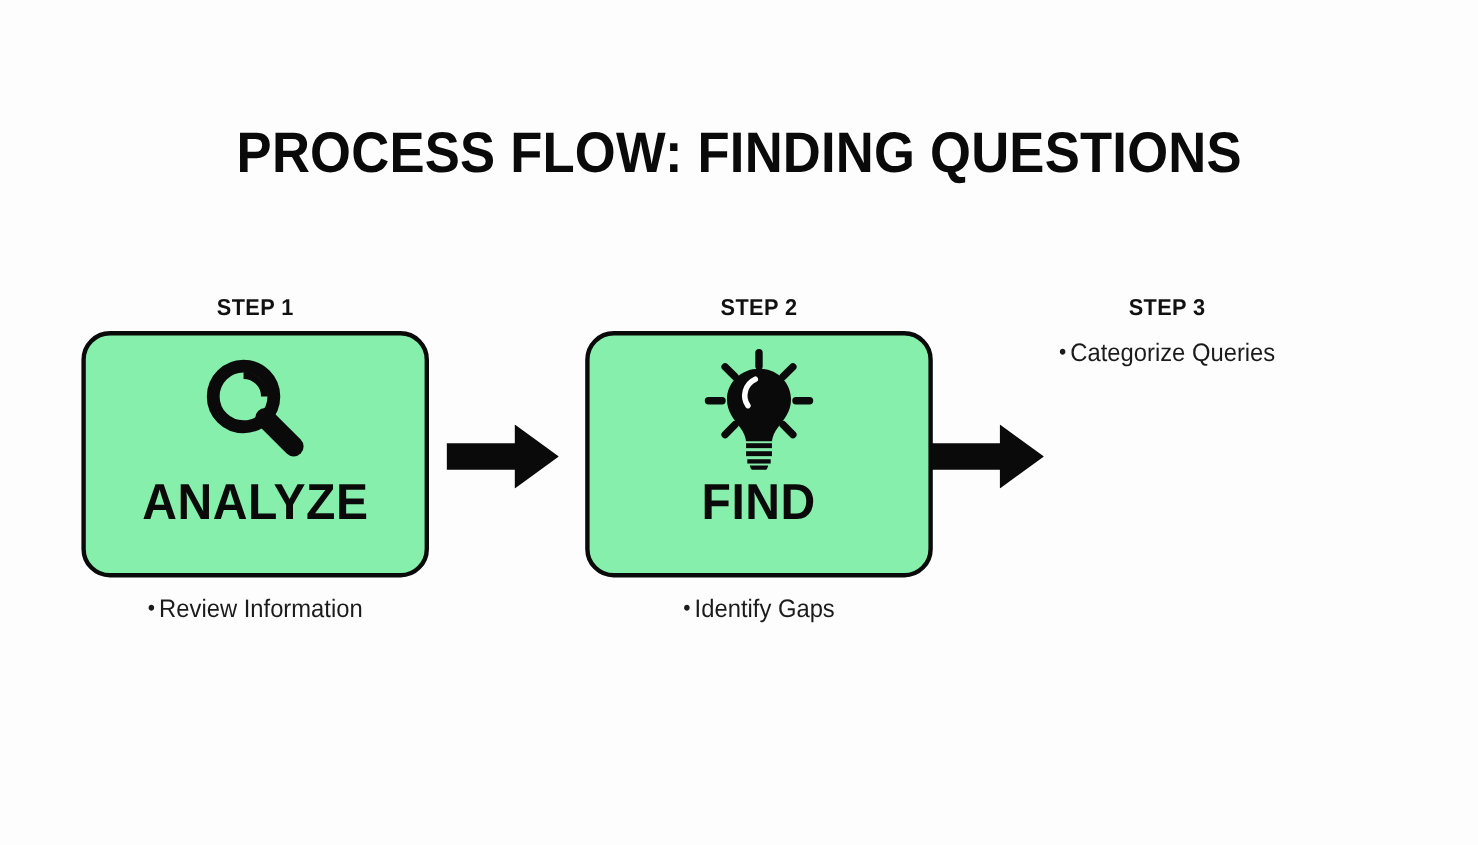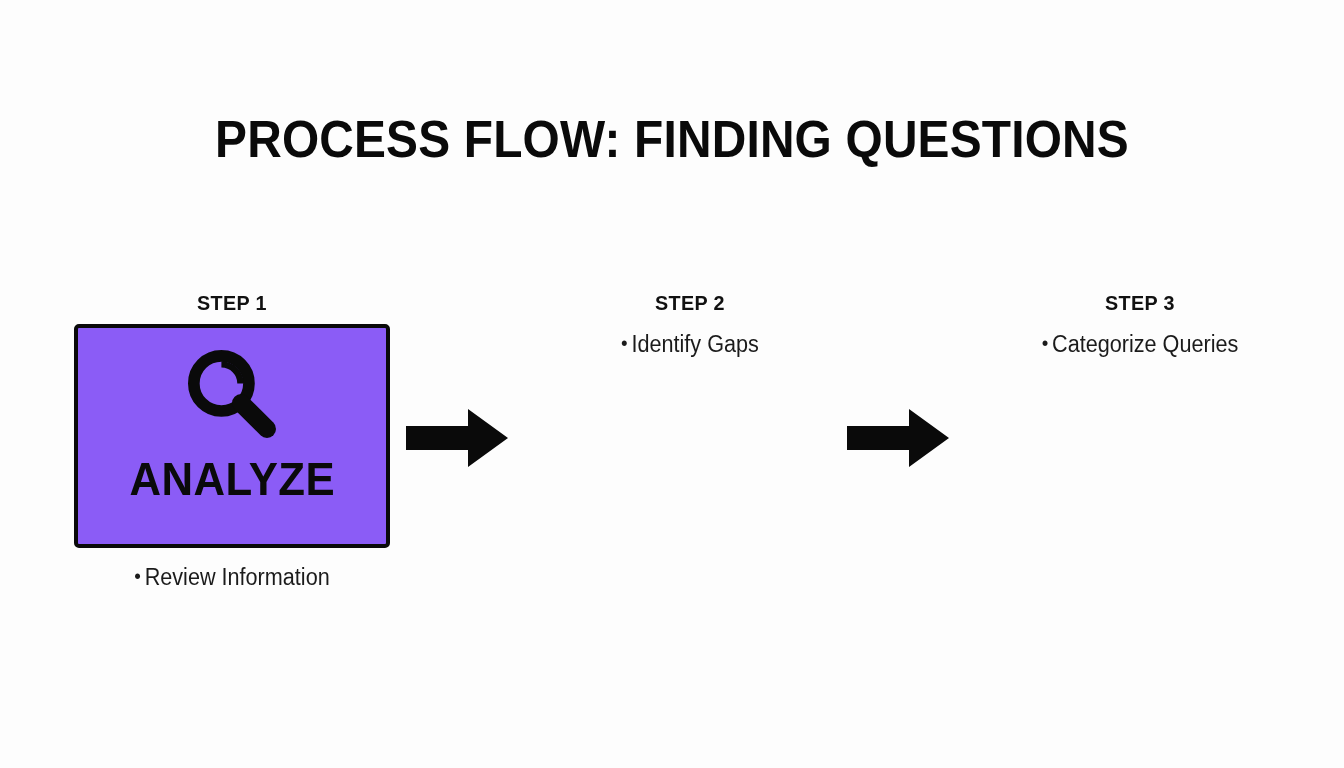--- a/index.html
+++ b/index.html
@@ -40,51 +40,50 @@
     white-space: nowrap;
   }
 
   
   .flow {
     position: absolute;
     left: 0;
     top: 268px;
     width: 1344px;
     height: 320px;
-    margin-top: 23px;
   }
 
   .step {
     position: absolute;
     top: 0;
     width: 316px;
   }
   .step-1 { left: 74px; }
   .step-2 { left: 532px; }
-  .step-3 { left: 982px; }
+  .step-3 { left: 903px; }
 
   .step-label {
     text-align: center;
     font-size: 21px;
     font-weight: 700;
     letter-spacing: 0.4px;
     line-height: 24px;
     color: #111111;
     margin-bottom: 9px;
     transform: scaleX(0.94);
   }
 
   .card {
     position: relative;
     box-sizing: border-box;
     width: 316px;
     height: 224px;
     border: 4.5px solid #0a0a0a;
-    border-radius: 5px;
-    background: #8b5cf6;
+    border-radius: 26px;
+    background: #86efac;
     display: flex;
     flex-direction: column;
     align-items: center;
     justify-content: flex-start;
     text-align: right;
   }
 
   .icon-wrap {
     height: 126px;
     display: flex;
@@ -162,20 +161,55 @@
     </div>
 
     <div class="arrow arrow-1">
       <svg width="102" height="58" viewBox="0 0 102 58" aria-hidden="true">
         <path d="M0 17 L62 17 L62 0 L102 29 L62 58 L62 41 L0 41 Z" fill="#0a0a0a"></path>
       </svg>
     </div>
 
     <div class="step step-2">
       <div class="step-label">STEP 2</div>
+      <div class="card">
+        <div class="icon-wrap">
+          <span>
+            <svg width="112" height="112" viewBox="0 0 100 100" aria-hidden="true">
+
+              <g stroke="#0a0a0a" stroke-width="6" stroke-linecap="round">
+                <line x1="50" y1="5" x2="50" y2="16"></line>
+                <line x1="22.5" y1="16.5" x2="30.5" y2="24.5"></line>
+                <line x1="77.5" y1="16.5" x2="69.5" y2="24.5"></line>
+                <line x1="9" y1="44" x2="20" y2="44"></line>
+                <line x1="91" y1="44" x2="80" y2="44"></line>
+                <line x1="22.5" y1="71.5" x2="30.5" y2="63.5"></line>
+                <line x1="77.5" y1="71.5" x2="69.5" y2="63.5"></line>
+              </g>
+
+              <path d="M50 18
+                       C64.5 18 76 29 76 43
+                       C76 53 70 59.5 65.5 65.5
+                       C62.5 69.5 61 73 60.5 77
+                       L39.5 77
+                       C39 73 37.5 69.5 34.5 65.5
+                       C30 59.5 24 53 24 43
+                       C24 29 35.5 18 50 18 Z" fill="#0a0a0a"></path>
+
+              <path d="M41 48 C36 41 38.5 30.5 47 26.5" fill="none" stroke="#fdfdfd" stroke-width="4.5" stroke-linecap="round"></path>
+
+              <rect x="39.5" y="78.5" width="21" height="4" fill="#0a0a0a"></rect>
+              <rect x="39.5" y="85" width="21" height="4" fill="#0a0a0a"></rect>
+              <rect x="40.5" y="91.5" width="19" height="3.5" fill="#0a0a0a"></rect>
+              <path d="M42.5 96.5 L57.5 96.5 C56.5 101 53.5 103 50 103 C46.5 103 43.5 101 42.5 96.5 Z" fill="#0a0a0a"></path>
+            </svg>
+          </span>
+        </div>
+        <div class="card-title">FIND</div>
+      </div>
       <div class="caption">
         <span class="bullet">•</span><span>Identify Gaps</span>
       </div>
     </div>
 
     <div class="arrow arrow-2">
       <svg width="102" height="58" viewBox="0 0 102 58" aria-hidden="true">
         <path d="M0 17 L62 17 L62 0 L102 29 L62 58 L62 41 L0 41 Z" fill="#0a0a0a"></path>
       </svg>
     </div>

